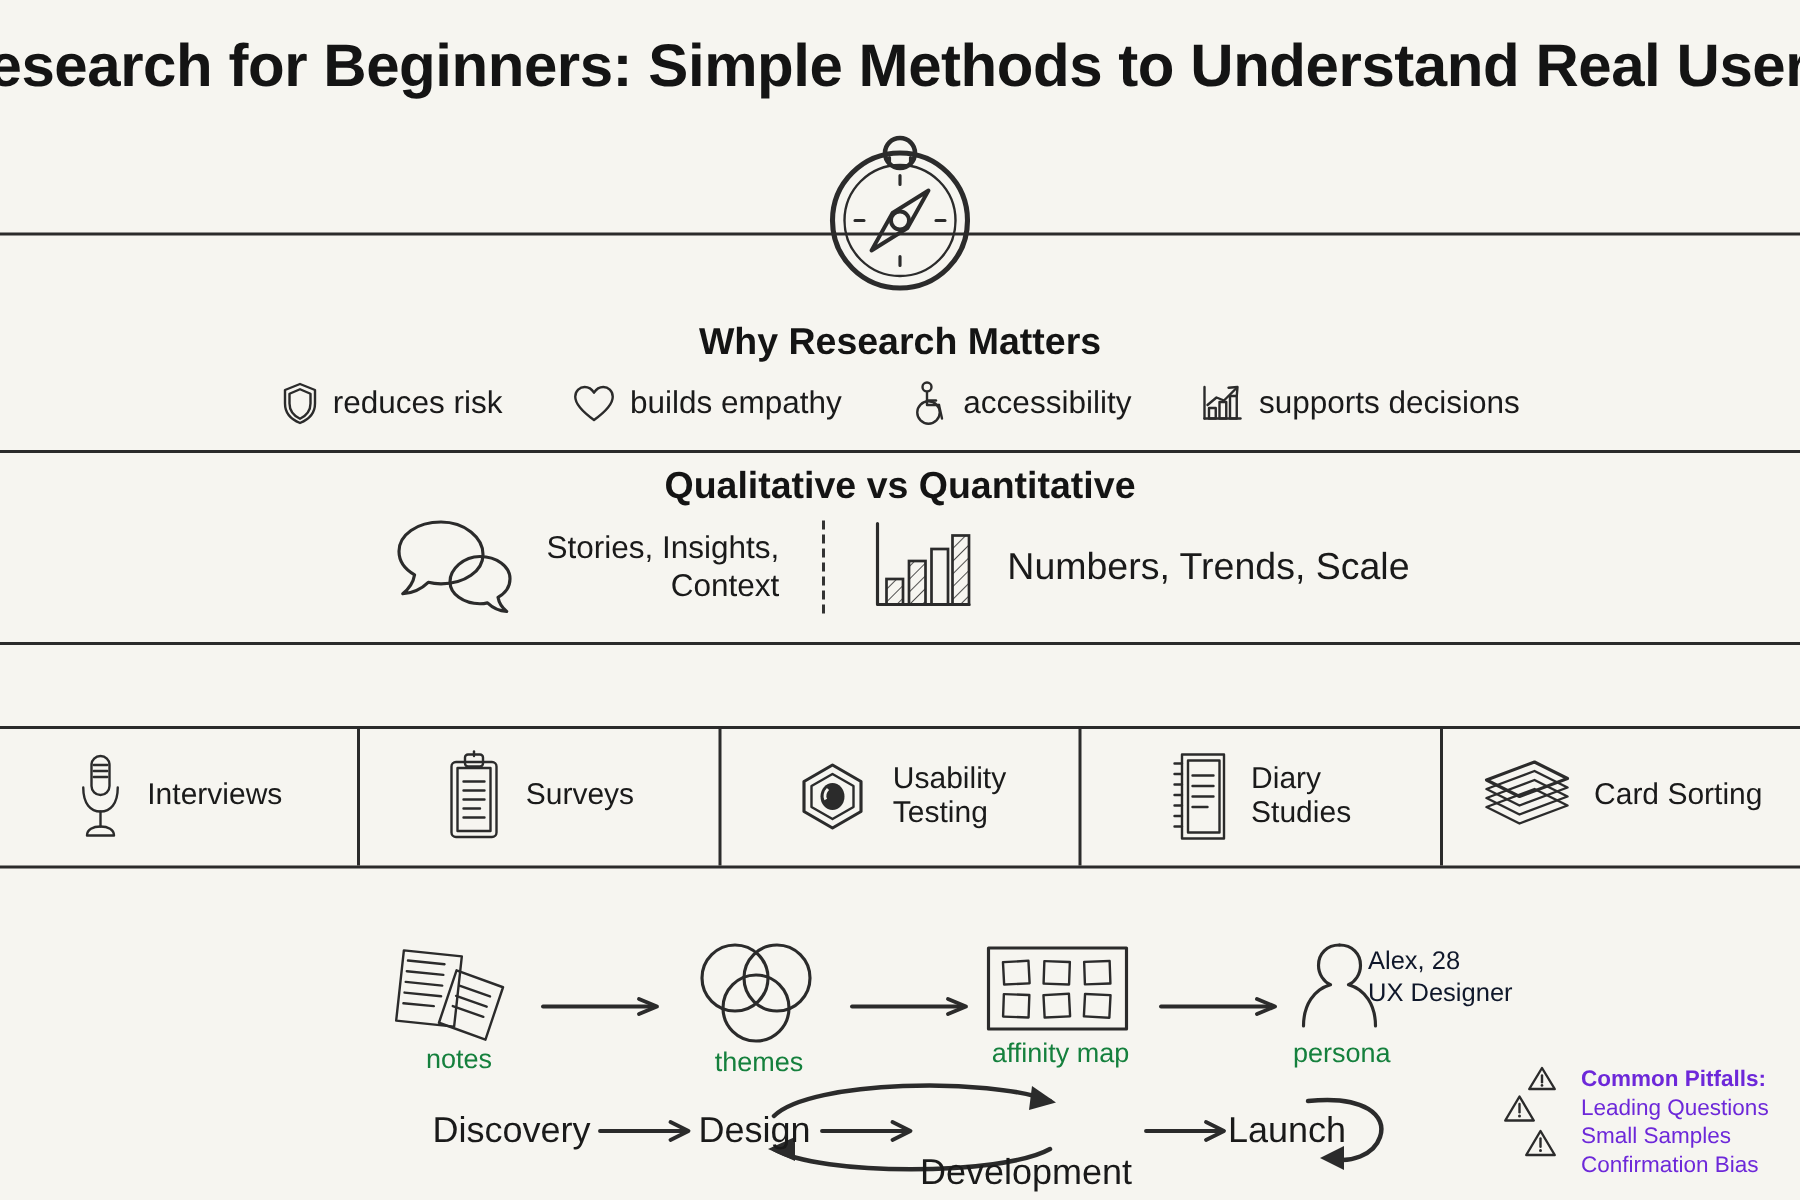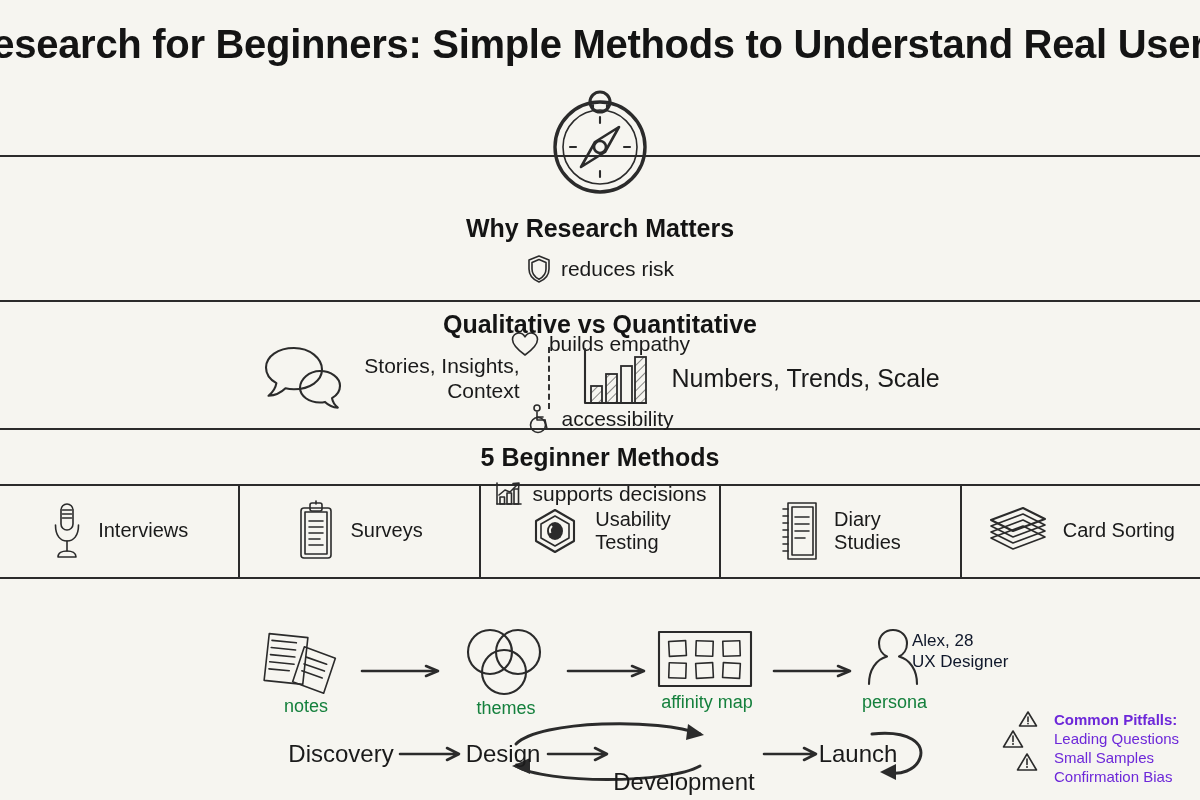--- a/index.html
+++ b/index.html
@@ -37,21 +37,21 @@
     font-size:25px;font-weight:bold;white-space:nowrap;color:#141414;
   }
   .sec-head.h-why{top:214px;}
   .sec-head.h-qq{top:310px;}
   .sec-head.h-methods{top:443px;}
   .sec-head.h-analysis{top:595px;}
 
   
   .why-row{
     position:absolute;left:0;width:1200px;top:254px;
-    display:flex;justify-content:center;align-items:center;gap:46px;flex-direction:column;
+    display:flex;justify-content:center;align-items:center;gap:46px;
   }
   .why-item{display:flex;align-items:center;gap:9px;}
   .why-item .lbl{font-size:21px;color:#1a1a1a;white-space:nowrap;}
 
   
   .qq{
     position:absolute;left:0;width:1200px;top:342px;height:72px;
     display:flex;justify-content:center;align-items:center;
   }
   .qq-half{display:flex;align-items:center;}
@@ -219,21 +219,20 @@
           <rect x="13" y="40" width="11" height="17" fill="url(#hatch)" stroke="#2b2b2b" stroke-width="1.8"></rect>
           <rect x="28" y="28" width="11" height="29" fill="url(#hatch)" stroke="#2b2b2b" stroke-width="1.8"></rect>
           <rect x="43" y="20" width="11" height="37" fill="none" stroke="#2b2b2b" stroke-width="1.8"></rect>
           <rect x="57" y="11" width="11" height="46" fill="url(#hatch)" stroke="#2b2b2b" stroke-width="1.8"></rect>
         </svg>
       </span>
       <span class="qq-txt-r">Numbers, Trends, Scale</span>
     </div>
   </div>
 
-  <div class="sec-head h-methods">5 Beginner Methods</div>
 
   <div class="methods">
 
     <div class="method">
       <span>
         <svg width="34" height="60" viewBox="0 0 34 60">
           <rect x="11" y="3" width="12" height="26" rx="6" class="st-thin"></rect>
           <path d="M12.5 9 L21.5 9 M12.5 13 L21.5 13 M12.5 17 L21.5 17" class="st-thin"></path>
           <path d="M5.5 24 C5.5 35 10.5 40 17 40 C23.5 40 28.5 35 28.5 24" class="st-thin"></path>
           <path d="M17 40 L17 50" class="st-thin"></path>

